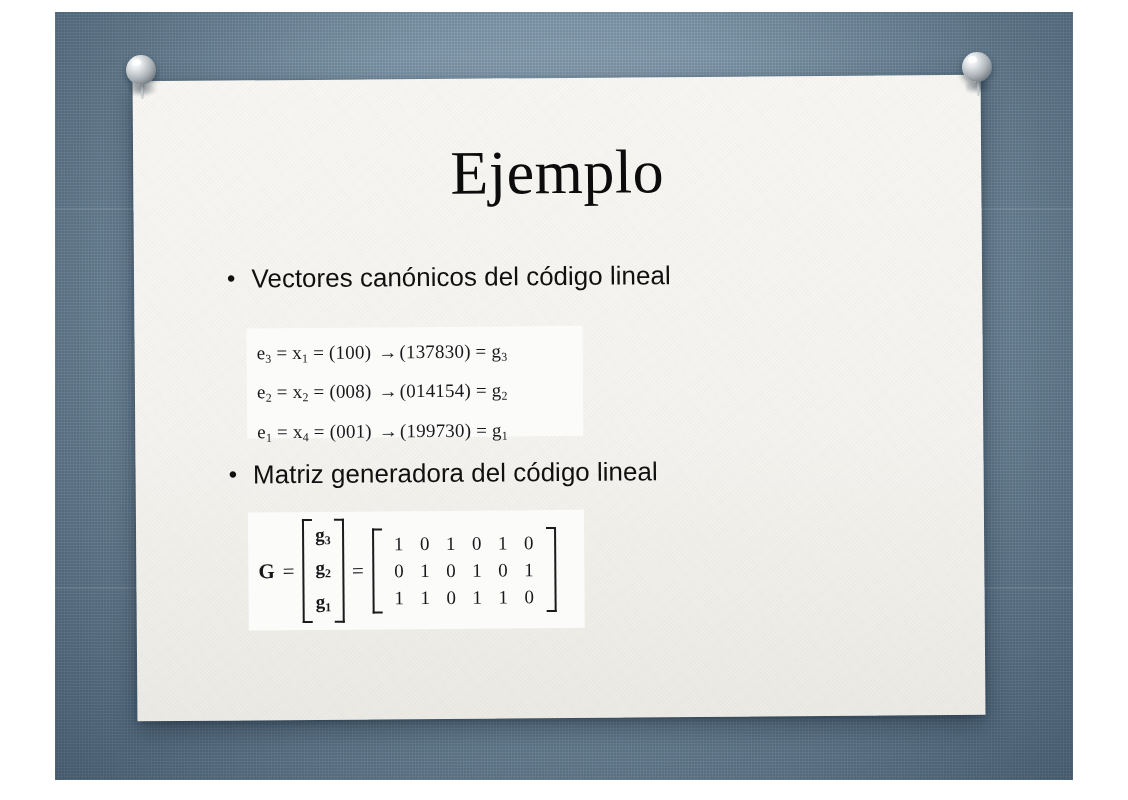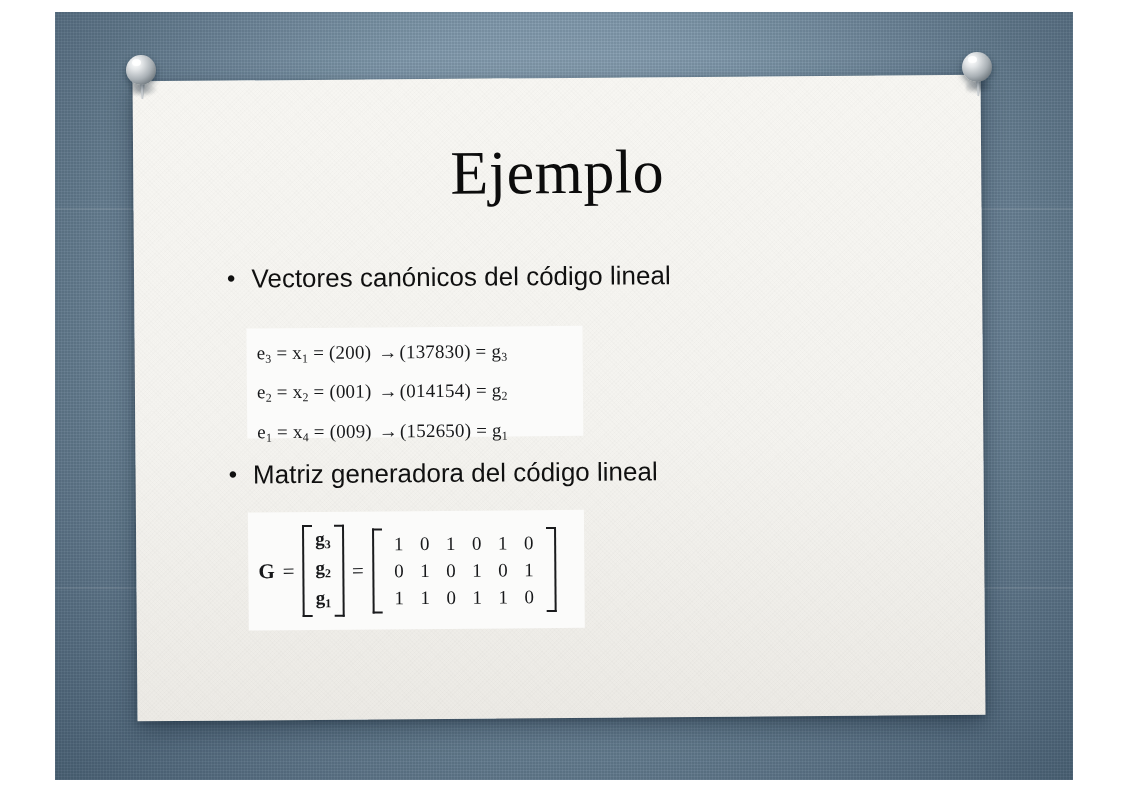--- a/index.html
+++ b/index.html
@@ -206,21 +206,21 @@
   }
 
   .col-vector {
     display: flex;
     flex-direction: column;
     justify-content: center;
     padding: 2px 4px;
   }
   .col-vector .cell {
     font-size: 19px;
-    line-height: 23px;
+    line-height: 28px;
     font-weight: bold;
     text-align: center;
   }
   .col-vector .cell sub { font-size: 12px; vertical-align: -0.28em; font-weight: bold; }
 
   .grid-matrix {
     display: grid;
     grid-template-columns: repeat(6, 26px);
     padding: 2px 5px;
   }
@@ -298,38 +298,38 @@
       <div class="bullet bullet-1">
         <span class="dot">•</span>
         <span>Vectores canónicos del código lineal</span>
       </div>
 
       <div class="formula-box formula-vectors">
 
         <div class="eq-line">
           <span>e</span><sub>3</sub>
           = <span>x</span><sub>1</sub>
-          = <span>(200)</span>
+          = <span>(100)</span>
           <span class="arrow">→</span><span>(137830)</span>
           = <span>g</span><sub>3</sub>
         </div>
 
         <div class="eq-line">
           <span>e</span><sub>2</sub>
           = <span>x</span><sub>2</sub>
-          = <span>(001)</span>
+          = <span>(008)</span>
           <span class="arrow">→</span><span>(014154)</span>
           = <span>g</span><sub>2</sub>
         </div>
 
         <div class="eq-line">
           <span>e</span><sub>1</sub>
           = <span>x</span><sub>4</sub>
-          = <span>(009)</span>
-          <span class="arrow">→</span><span>(152650)</span>
+          = <span>(001)</span>
+          <span class="arrow">→</span><span>(199730)</span>
           = <span>g</span><sub>1</sub>
         </div>
       </div>
 
       <div class="bullet bullet-2">
         <span class="dot">•</span>
         <span>Matriz generadora del código lineal</span>
       </div>
 
       <div class="formula-box formula-matrix">

